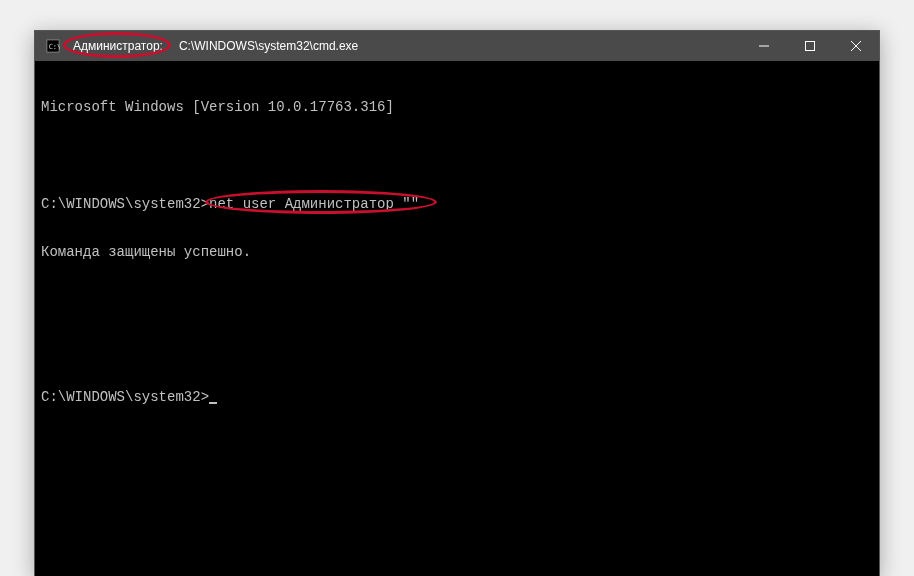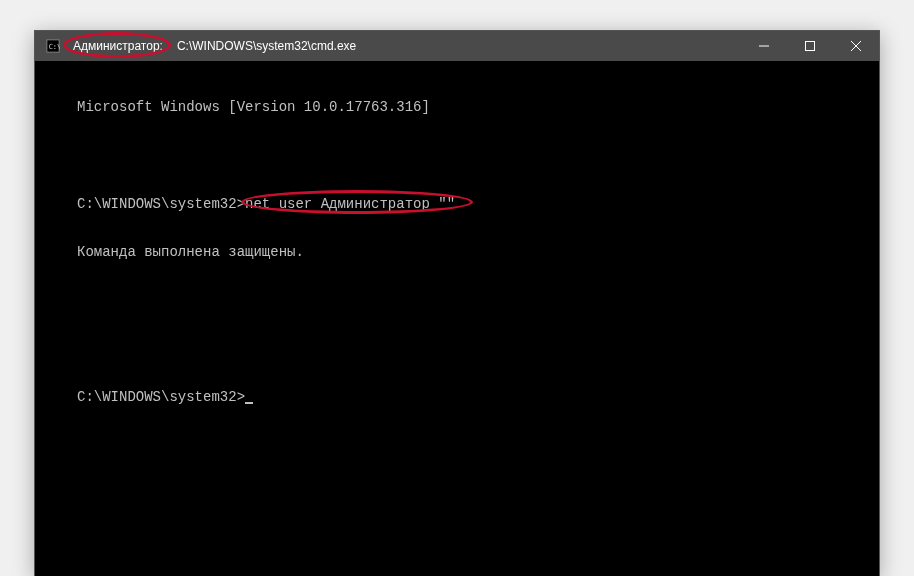--- a/index.html
+++ b/index.html
@@ -36,22 +36,21 @@
       display: flex;
       align-items: center;
       justify-content: center;
     }
     .titlebar-icon svg { width: 14px; height: 14px; }
     .title-prefix {
       position: relative;
       padding: 2px 4px;
     }
     .title-rest {
-      padding-left: 2px;
-      margin-left: 8px;
+      padding-left: 12px;
     }
     .highlight-oval {
       position: absolute;
       border: 3px solid #c8102e;
       border-radius: 50%;
       pointer-events: none;
       z-index: 10;
     }
     .highlight-title {
       top: -5px;
@@ -87,21 +86,20 @@
       background: #000;
       height: 515px;
       padding: 6px 6px;
       color: #c0c0c0;
       font-family: Consolas, "Courier New", monospace;
       font-size: 14px;
       line-height: 1.15;
       white-space: pre;
       overflow: hidden;
       position: relative;
-      margin-left: 36px;
     }
     .term-line {
       display: block;
       min-height: 16px;
     }
     .prompt-row { display: inline-block; position: relative; }
     .cmd-wrap { position: relative; display: inline-block; }
     .cursor {
       display: inline-block;
       width: 8px;
@@ -146,18 +144,18 @@
             <line x1="10" y1="0" x2="0" y2="10"></line>
           </svg>
       </div>
     </div>
   </div>
 
   <div class="terminal">
     <span class="term-line">Microsoft Windows [Version 10.0.17763.316]</span>
     <span class="term-line"> </span>
     <span class="term-line"><span class="prompt-row"><span>C:\WINDOWS\system32&gt;</span><span class="cmd-wrap"><span>net user Администратор ""</span><span class="highlight-oval highlight-command"></span></span></span></span>
-    <span class="term-line">Команда выполнена защищены.</span>
+    <span class="term-line">Команда защищены успешно.</span>
     <span class="term-line"> </span>
     <span class="term-line"> </span>
     <span class="term-line"><span>C:\WINDOWS\system32&gt;</span><span class="cursor"></span></span>
   </div>
 </div>
 
 </body></html>

